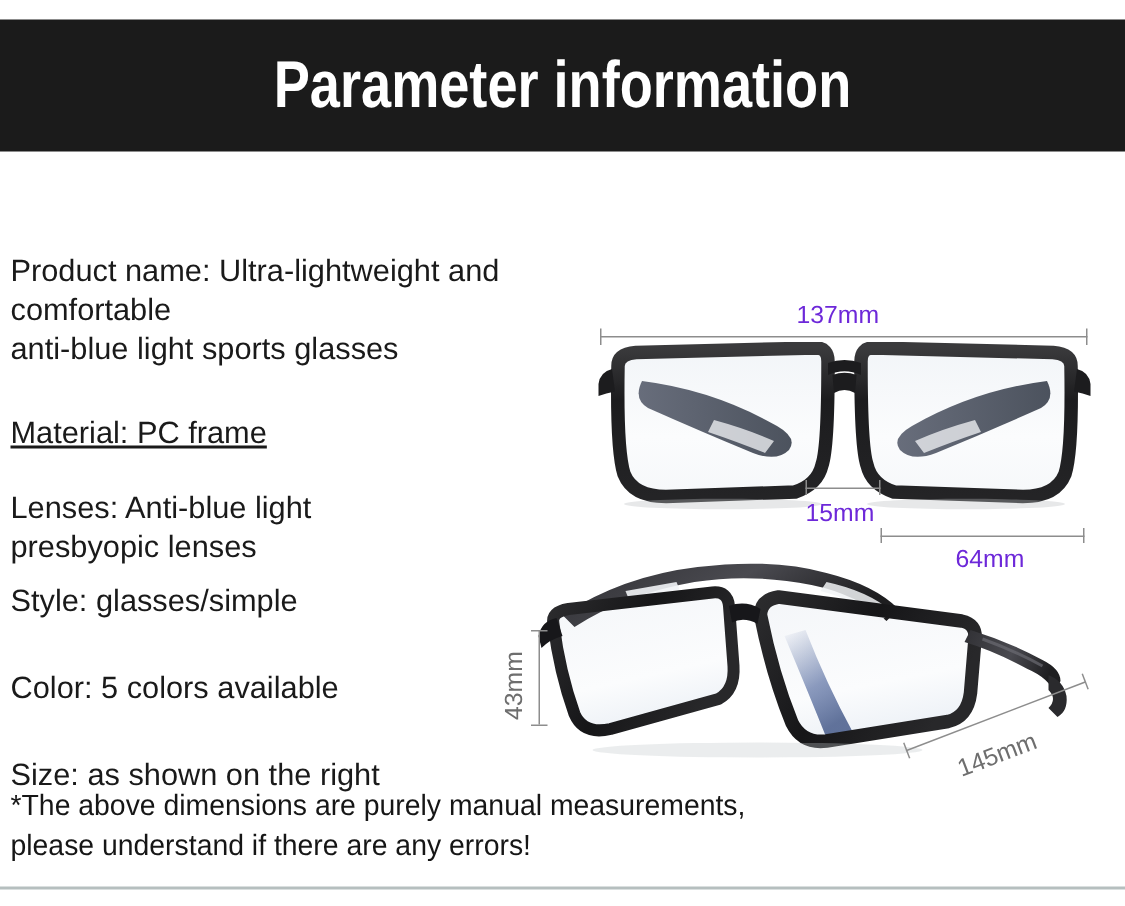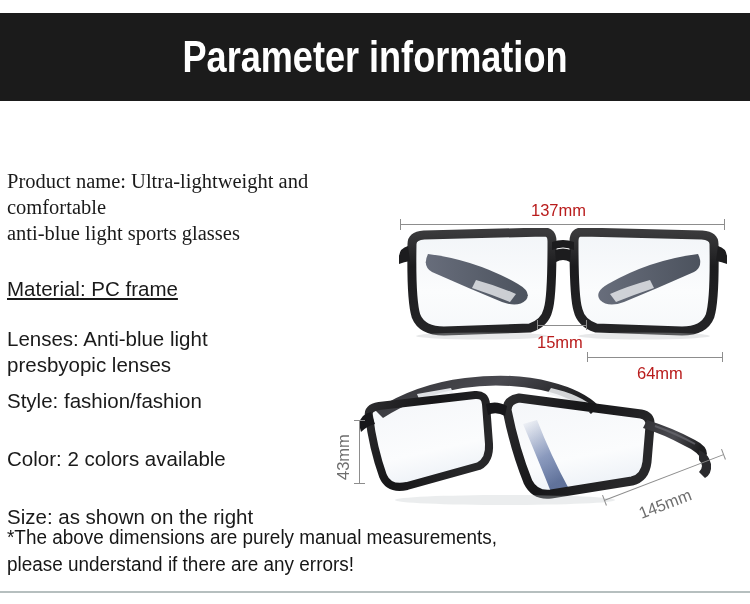--- a/index.html
+++ b/index.html
@@ -47,21 +47,21 @@
     top: 168px;
     width: 400px;
   }
   .spec-line {
     color: #1a1a1a;
     font-size: 20.5px;
     line-height: 26px;
     white-space: pre-line;
     font-family: "Liberation Sans", sans-serif;
   }
-  .spec-gap-lg { margin-bottom: 30px; font-family: Liberation Serif, serif; }
+  .spec-gap-lg { margin-bottom: 30px; }
   .spec-gap-md { margin-bottom: 10px; }
   .spec-gap-sm { margin-bottom: 24px; text-decoration: underline; }
   .spec-gap-xl { margin-bottom: 32px; }
 
   
   #footnote {
     position: absolute;
     left: 7px;
     top: 524px;
     width: 660px;
@@ -96,21 +96,21 @@
     height: 1px;
     background: #8d8d8d;
   }
   .dim-cap {
     position: absolute;
     width: 1px;
     background: #8d8d8d;
   }
   .dim-label {
     position: absolute;
-    color: #b91c1c;
+    color: #6d28d9;
     font-size: 16.5px;
     font-family: "Liberation Sans", sans-serif;
     white-space: nowrap;
   }
   .dim-label-rot {
     position: absolute;
     color: #6e6e6e;
     font-size: 16.5px;
     font-family: "Liberation Sans", sans-serif;
     white-space: nowrap;
@@ -145,22 +145,22 @@
   <div id="banner">
     <div id="banner-title">Parameter information</div>
   </div>
 
   <div id="spec-list">
     <div class="spec-line spec-gap-lg">Product name: Ultra-lightweight and comfortable
 anti-blue light sports glasses</div>
     <div class="spec-line spec-gap-sm">Material: PC frame</div>
     <div class="spec-line spec-gap-md">Lenses: Anti-blue light
 presbyopic lenses</div>
-    <div class="spec-line spec-gap-xl">Style: fashion/fashion</div>
-    <div class="spec-line spec-gap-xl">Color: 2 colors available</div>
+    <div class="spec-line spec-gap-xl">Style: glasses/simple</div>
+    <div class="spec-line spec-gap-xl">Color: 5 colors available</div>
     <div class="spec-line">Size: as shown on the right</div>
   </div>
 
   <div class="photo" id="photo-front">
     <svg width="330" height="112" viewBox="0 0 330 112" xmlns="http://www.w3.org/2000/svg">
       <defs>
         <linearGradient id="lensTint" x1="0" y1="0" x2="0" y2="1">
           <stop offset="0%" stop-color="#f2f5f8"></stop>
           <stop offset="60%" stop-color="#fbfcfd"></stop>
           <stop offset="100%" stop-color="#f6f8fa"></stop>

